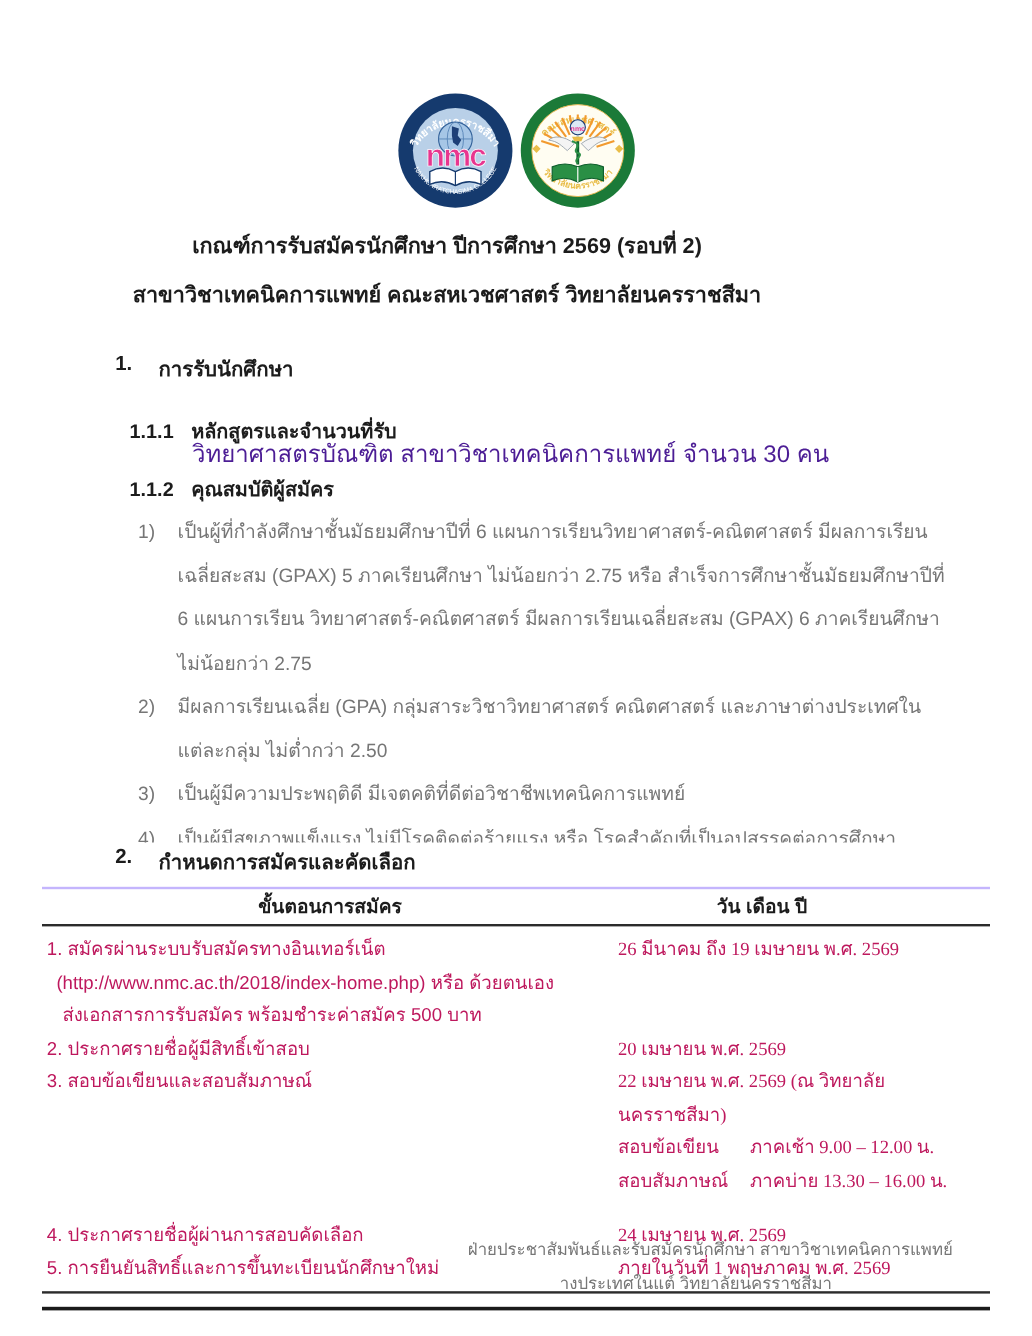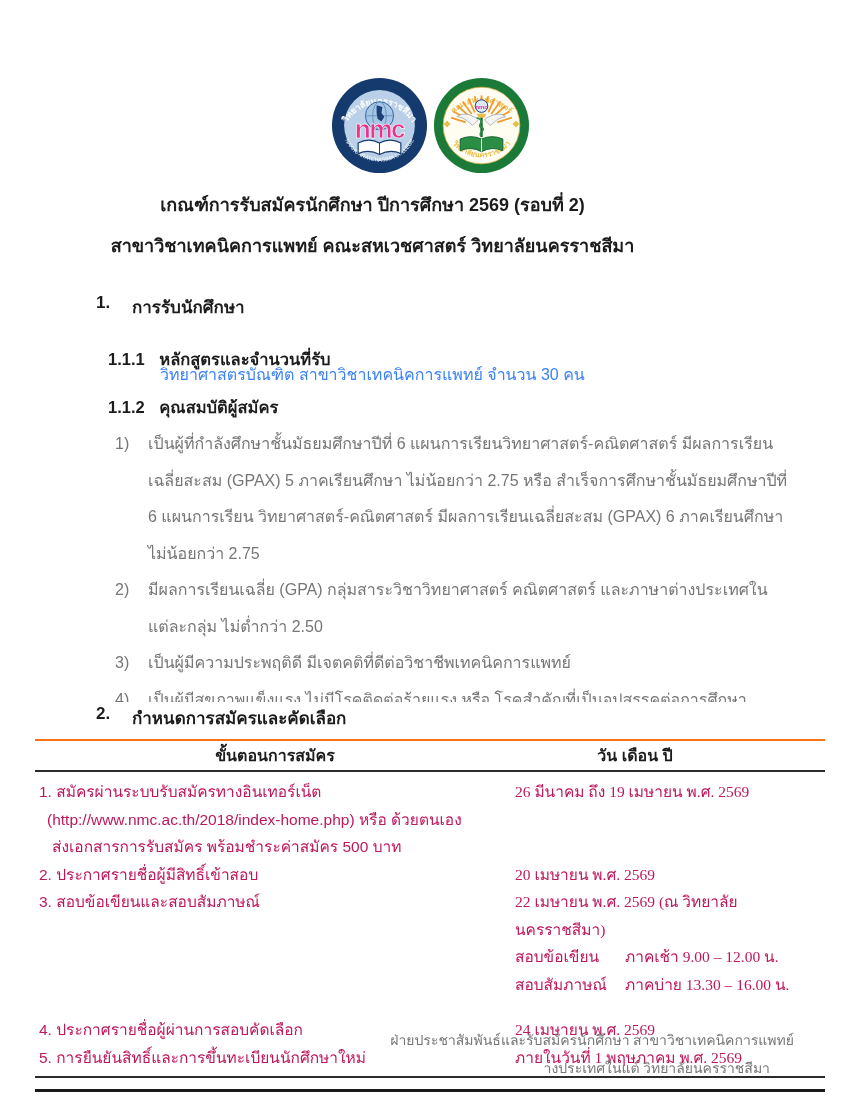--- a/index.html
+++ b/index.html
@@ -18,44 +18,44 @@
 
   .sec-heading { position:absolute; left:96px; font-size:17px; font-weight:700; color:#1c1c1c; display:flex; }
   .sec-heading .sec-num { width:36px; }
   .s1-heading { top:293px; }
   .s2-heading { top:704px; }
 
   .sub-heading { position:absolute; left:108px; font-size:16.5px; font-weight:700; color:#1c1c1c; }
   .sub-heading .sub-num { margin-right:10px; }
   .s111 { top:346px; }
   .s112 { top:394px; }
-  .s111-body { position:absolute; left:160px; top:362px; font-size:16px; color:#3b82f6; }
+  .s111-body { position:absolute; left:160px; top:362px; font-size:20px; color:#4c1d95; }
 
   .qual-list { position:absolute; top:426px; left:115px; width:680px; font-size:16px; color:#767676; height:276px; overflow:hidden; }
   .qual-item { display:flex; line-height:36.5px; }
   .qual-num { width:33px; flex-shrink:0; }
   .qual-text { flex:1; }
 
   .schedule-table { position:absolute; top:739px; left:35px; width:790px; font-size:15.5px; }
-  .thead { display:flex; align-items:center; height:33px; border-top:2px solid #f97316; border-bottom:2px solid #2b2b2b; font-weight:700; color:#1c1c1c; font-size:16px; }
+  .thead { display:flex; align-items:center; height:33px; border-top:2px solid #c4b5fd; border-bottom:2px solid #2b2b2b; font-weight:700; color:#1c1c1c; font-size:16px; }
   .th-left { width:480px; text-align:center; }
   .th-right { flex:1; text-align:center; padding-right:70px; }
   .tbody { padding-top:6px; color:#be185d; line-height:27.5px; }
   .trow { display:flex; align-items:flex-start; }
   .td-left { width:480px; padding-left:4px; }
   .td-right { flex:1;font-family:Liberation Serif, serif; }
   .step-line.ind1 { padding-left:8px; }
   .step-line.ind2 { padding-left:13px; }
   .row-gap4 { margin-top:18px; }
   .sched-line { display:flex; }
   .sched-label { width:110px; flex-shrink:0; }
   .t-bottom1 { height:0; border-top:2px solid #2b2b2b; margin-top:5px; }
   .t-bottom2 { height:0; border-top:3px solid #1a1a1a; margin-top:11px; }
 
-  .footer { position:absolute; top:1027px; right:66px; text-align:right; font-size:14px; line-height:28px; color:#767676;font-family:Liberation Serif, serif; }
+  .footer { position:absolute; top:1027px; right:66px; text-align:center; font-size:14px; line-height:28px; color:#767676; }
   .footer .f2 { padding-right:24px; }
 </style>
 </head>
 <body>
 
 <div class="logos">
   <svg class="logo" viewBox="0 0 100 100" aria-hidden="true">
     <circle cx="50" cy="50" r="49" fill="#153a6e"></circle>
     <circle cx="50" cy="50" r="36.5" fill="#b9d0e8"></circle>
     <path id="arcTopL" d="M 12,58 A 39,39 0 0 1 88,58" fill="none"></path>

